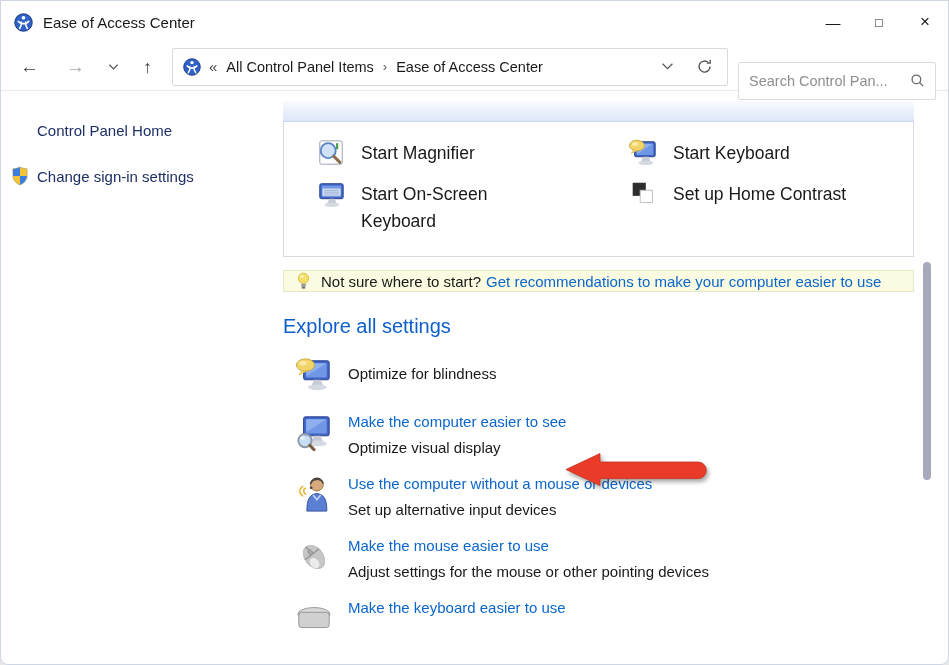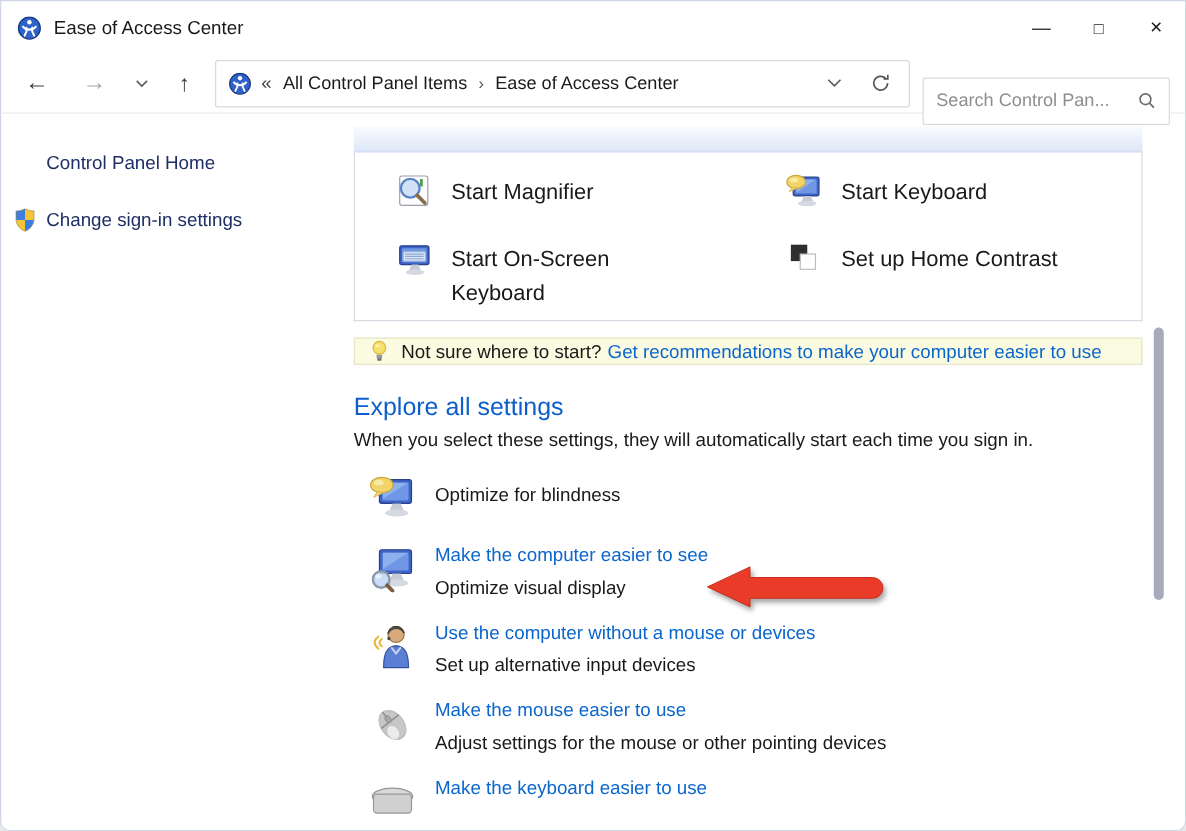--- a/index.html
+++ b/index.html
@@ -48,21 +48,21 @@
   .main{ position:relative; display:flex; height:573px; }
   .sidebar{ width:282px; padding:31px 0 0 10px; flex-shrink:0; }
   .side-row{ display:flex; align-items:center; margin-bottom:27px; }
   .side-slot{ width:26px; display:flex; align-items:center; flex-shrink:0; }
   .side-label{ font-size:15px; color:#1e2f66; cursor:pointer; }
   .content{ position:relative; width:631px; }
   .banner-remnant{ margin-top:10px; height:21px;
     background:linear-gradient(#f9fbfe,#dde7f8); border-bottom:1px solid #c9d6ef; }
   .quick-box{
     border:1px solid #dadae4; border-top:none; height:135px;
-    padding:16px 12px 0 32px; display:grid; grid-template-columns:312px 1fr; row-gap:24px; align-content:start;
+    padding:16px 12px 0 32px; display:grid; grid-template-columns:312px 1fr; row-gap:11px; align-content:start;
   }
   .quick-item{ display:flex; align-items:flex-start; cursor:pointer; }
   .quick-item .qicon{ width:30px; height:30px; margin-right:15px; flex-shrink:0; }
   .quick-item .qlabel{ font-size:17.5px; color:#191919; line-height:1.55; padding-top:2px; }
   .quick-item .qlabel.wrap{ max-width:168px; }
   .tip-bar{
     margin-top:13px; height:22px; background:#fbfbe2; border:1px solid #e6e6c8;
     display:flex; align-items:center; padding:0 13px; font-size:15px; color:#191919;
   }
   .tip-bar .bulb{ margin-right:11px; flex-shrink:0; }
@@ -229,21 +229,20 @@
           <circle cx="7" cy="6.5" r="5.5" fill="#f5e06a" stroke="#d9b93e"></circle>
           <ellipse cx="5.4" cy="4.8" rx="2" ry="1.4" fill="#fbf2bb"></ellipse>
           <rect x="4.6" y="12.4" width="4.8" height="3" fill="#9a9a9a"></rect>
           <rect x="5.2" y="15.4" width="3.6" height="2.2" fill="#6f6f6f"></rect>
         </svg>
         <span>Not sure where to start?</span>
         <span class="tip-link">Get recommendations to make your computer easier to use</span>
       </div>
 
       <div class="explore-heading">Explore all settings</div>
-      <div class="explore-sub">When you select these settings, they will automatically start each time you sign in.</div>
 
       <div class="settings-list">
 
         <div class="setting-item">
           <svg class="setting-icon" viewBox="0 0 40 40">
             <rect x="9" y="5" width="27" height="20" rx="2" fill="#3f64c6" stroke="#27408f"></rect>
             <rect x="11.5" y="7.5" width="22" height="15" rx="1" fill="#6f97e6"></rect>
             <path d="M33 7.5 L12 21 V7.5 Z" fill="#8fb0ee"></path>
             <path d="M20 25 L17.5 31 H29.5 L27 25 Z" fill="#c6cbd6"></path>
             <ellipse cx="23.5" cy="33" rx="10" ry="3" fill="#d4d9e2"></ellipse>

